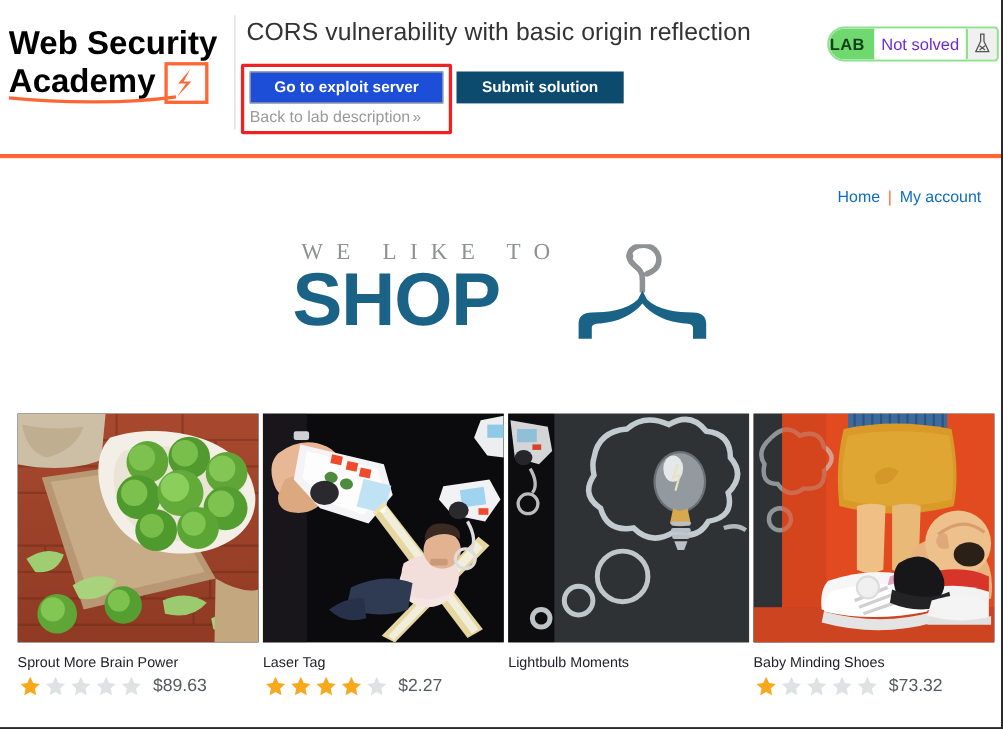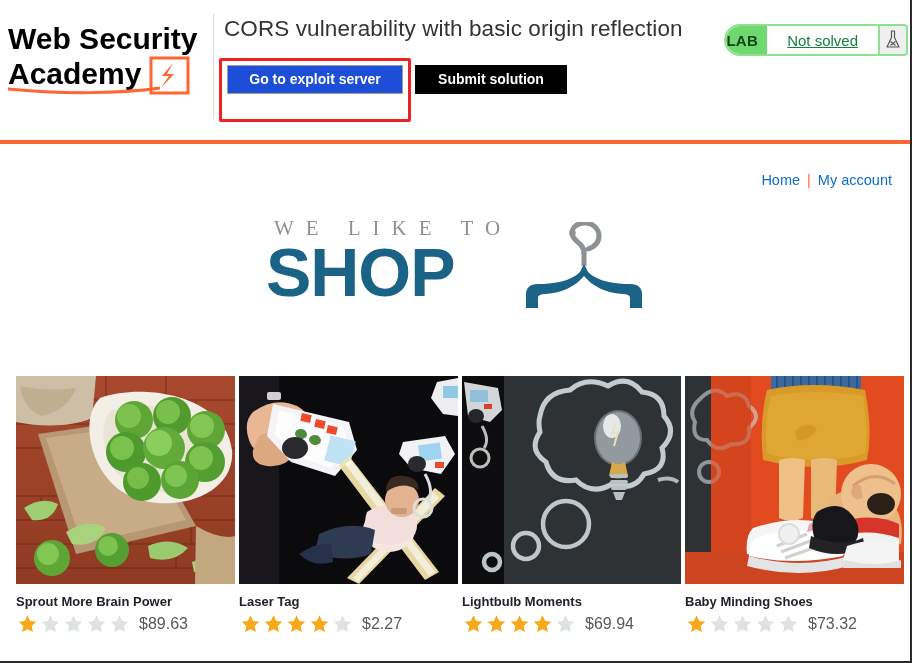--- a/index.html
+++ b/index.html
@@ -87,21 +87,21 @@
     text-align: center;
     cursor: pointer;
     user-select: none;
   }
   .btn-submit {
     position: absolute;
     left: 415px;
     top: 65px;
     width: 152px;
     height: 29px;
-    background: #000000;
+    background: #0c4a6e;
     box-sizing: border-box;
     color: #ffffff;
     font-size: 14px;
     font-weight: bold;
     line-height: 29px;
     text-align: center;
     cursor: pointer;
     user-select: none;
   }
   .back-link {
@@ -135,27 +135,26 @@
     font-size: 15px;
     font-weight: bold;
     padding: 0 9px 0 0;
     display: flex;
     align-items: center;
     border-radius: 14px 0 0 14px;
     letter-spacing: 0.3px;
   }
   .lab-state {
     background: #ffffff;
-    color: #15803d;
+    color: #6d28d9;
     font-size: 15px;
     display: flex;
     align-items: center;
-    padding: 0 20px;
+    padding: 0 6px;
     white-space: nowrap;
-    text-decoration: underline;
   }
   .lab-flask {
     background: #f0f0f0;
     border-left: 2px solid #8fe08f;
     width: 26px;
     display: flex;
     align-items: center;
     justify-content: center;
   }
 
@@ -232,21 +231,21 @@
   .product-img {
     width: 219px;
     height: 208px;
     overflow: hidden;
     position: relative;
     background: #222;
   }
   .product-img svg { display: block; }
   .product-name {
     font-size: 13px;
-    font-weight: bold;
+    font-weight: normal;
     color: #22222a;
     margin-top: 10px;
     white-space: nowrap;
     overflow: hidden;
   }
   .product-meta {
     display: flex;
     align-items: center;
     margin-top: 4px;
   }
@@ -275,20 +274,23 @@
         <path d="M0 71 C50 76, 110 76, 152 70" fill="none" stroke="#ff6633" stroke-width="3"></path>
       </svg>
     </div>
 
     <div class="logo-divider"></div>
 
     <div class="lab-title">CORS vulnerability with basic origin reflection</div>
 
     <div class="btn-exploit">Go to exploit server</div>
     <div class="btn-submit">Submit solution</div>
+    <div class="back-link">
+      <span>Back to lab description</span><span class="chev">»</span>
+    </div>
     <div class="annot-box"></div>
 
     <div class="lab-status">
       <div class="lab-badge">LAB</div>
       <div class="lab-state">Not solved</div>
       <div class="lab-flask">
         <svg width="16" height="20" viewBox="0 0 16 20" xmlns="http://www.w3.org/2000/svg">
           <path d="M6 1 L10 1 M6.5 1 L6.5 7.5 L2 17 L14 17 L9.5 7.5 L9.5 1" fill="none" stroke="#555" stroke-width="1.2" stroke-linejoin="round"></path>
           <path d="M5.5 11.5 L10.5 15.5 M10.5 11.5 L5.5 15.5" stroke="#555" stroke-width="1.2"></path>
         </svg>
@@ -498,40 +500,20 @@
                 <rect x="149" y="110" width="16" height="4" rx="2"></rect>
                 <path d="M151 116 h12 l-3 8 h-6 z"></path>
               </g>
               <ellipse cx="150" cy="50" rx="9" ry="12" fill="#f2f6f8" opacity="0.85"></ellipse>
               <path d="M152 70 l4 -14 l-6 2 l4 -12" stroke="#e8e2c0" stroke-width="2" fill="none"></path>
             </g>
             <path d="M196 104 q12 -4 20 2" stroke="#cfd8dc" stroke-width="4" fill="none" opacity="0.8"></path>
           </svg>
         </div>
         <div class="product-name">Lightbulb Moments</div>
-        <div class="product-meta">
-          <div class="stars">
-            <svg class="star" viewBox="0 0 24 24">
-                <path d="M12 2.5l2.9 6.2 6.6.8-4.9 4.6 1.3 6.7L12 17.6 6.1 20.8l1.3-6.7-4.9-4.6 6.6-.8z" fill="#f7a81b"></path>
-              </svg>
-            <svg class="star" viewBox="0 0 24 24">
-                <path d="M12 2.5l2.9 6.2 6.6.8-4.9 4.6 1.3 6.7L12 17.6 6.1 20.8l1.3-6.7-4.9-4.6 6.6-.8z" fill="#f7a81b"></path>
-              </svg>
-            <svg class="star" viewBox="0 0 24 24">
-                <path d="M12 2.5l2.9 6.2 6.6.8-4.9 4.6 1.3 6.7L12 17.6 6.1 20.8l1.3-6.7-4.9-4.6 6.6-.8z" fill="#f7a81b"></path>
-              </svg>
-            <svg class="star" viewBox="0 0 24 24">
-                <path d="M12 2.5l2.9 6.2 6.6.8-4.9 4.6 1.3 6.7L12 17.6 6.1 20.8l1.3-6.7-4.9-4.6 6.6-.8z" fill="#f7a81b"></path>
-              </svg>
-            <svg class="star" viewBox="0 0 24 24">
-                <path d="M12 2.5l2.9 6.2 6.6.8-4.9 4.6 1.3 6.7L12 17.6 6.1 20.8l1.3-6.7-4.9-4.6 6.6-.8z" fill="#dde2e4"></path>
-              </svg>
-          </div>
-          <div class="price">$69.94</div>
-        </div>
       </div>
 
       <div class="product">
         <div class="product-img">
           <svg width="219" height="208" viewBox="0 0 219 208" xmlns="http://www.w3.org/2000/svg">
             <rect width="219" height="208" fill="#e24a20"></rect>
             <rect x="0" y="0" width="26" height="208" fill="#2f3235"></rect>
             <g opacity="0.6" fill="none" stroke="#cfd8dc" stroke-width="4">
               <path d="M16 22 q14 -14 26 -2 q18 -6 22 10 q14 10 0 22 q2 18 -18 16 q-14 10 -24 -4 q-16 0 -12 -18 q-8 -12 6 -24"></path>
               <circle cx="24" cy="96" r="10"></circle>

